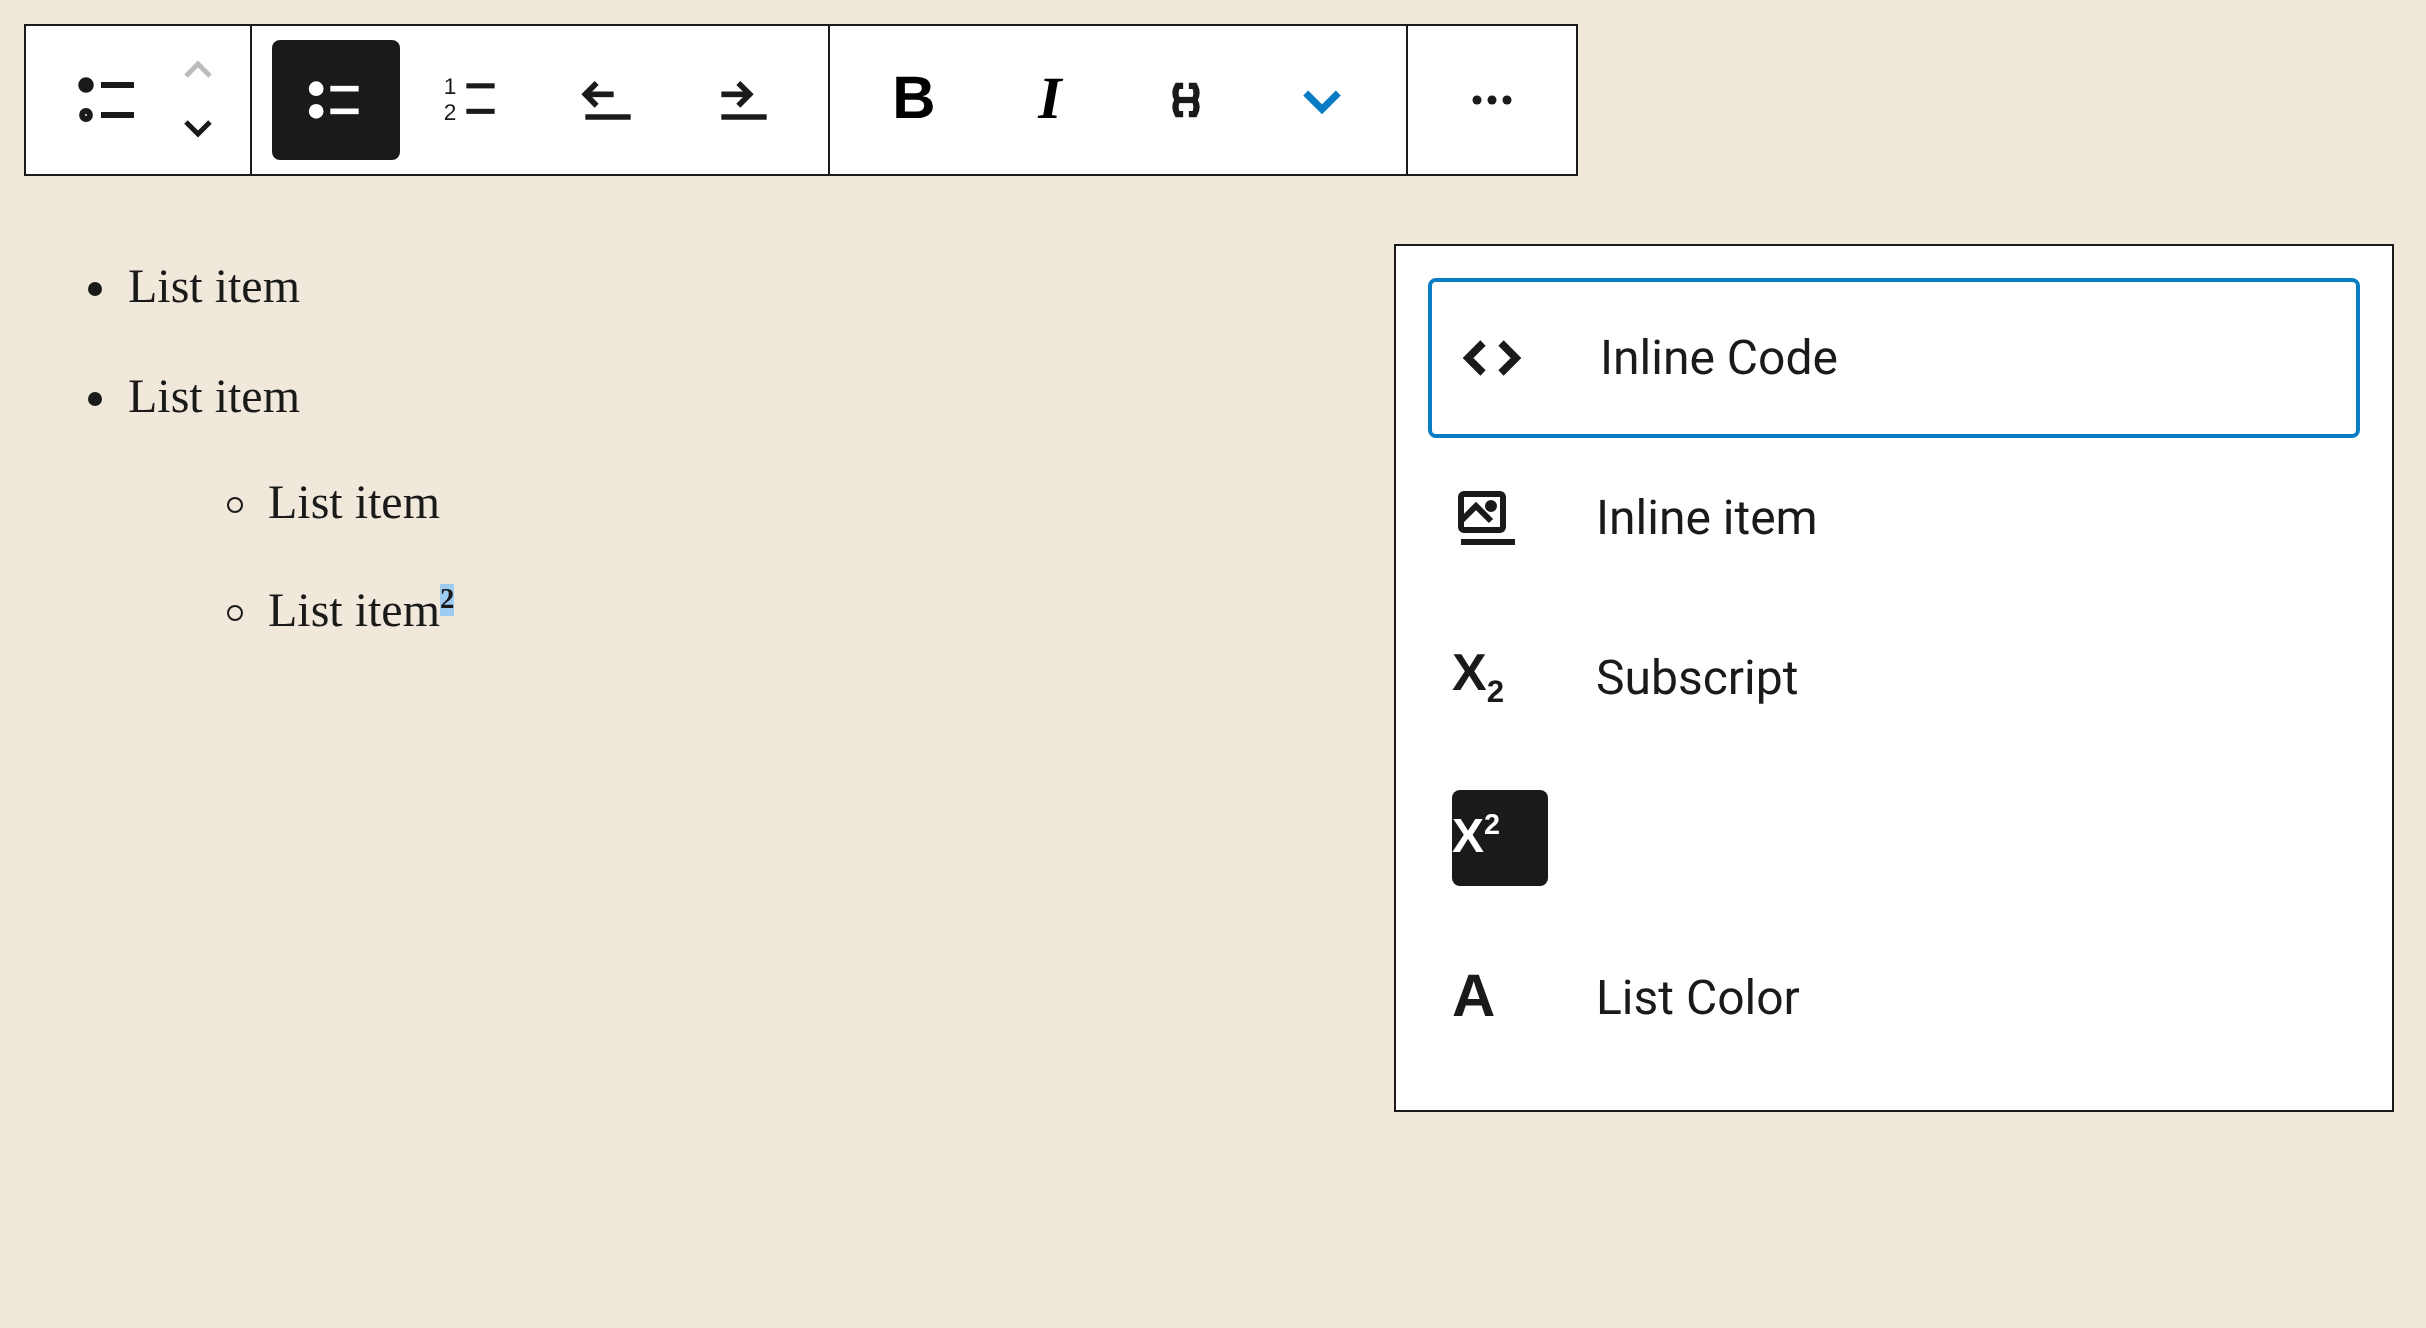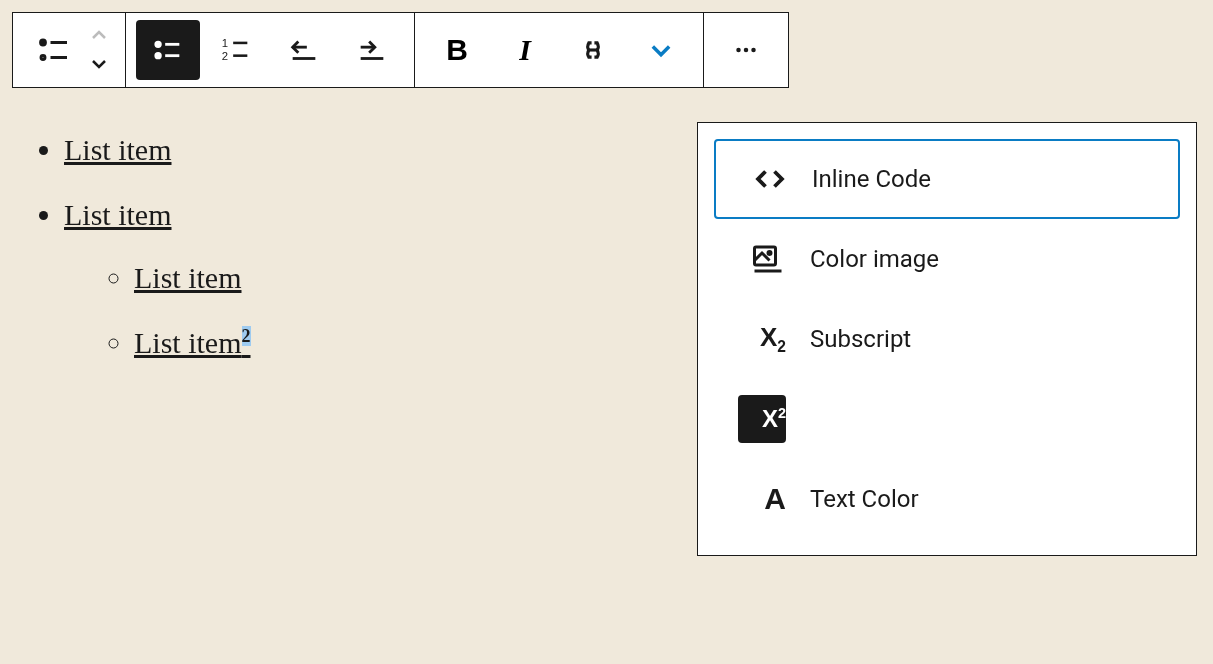--- a/index.html
+++ b/index.html
@@ -44,23 +44,22 @@
       display: flex;
       flex-direction: column;
       justify-content: center;
       height: 60px;
       width: 28px;
     }
     .mover svg { display: block; }
     .content {
       padding: 36px 12px 0 22px;
       font-family: Georgia, "Times New Roman", serif;
-      font-size: 30px;
+      font-size: 24px;
       color: #1a1a1a;
-      text-decoration: underline;
     }
     .content ul { list-style: disc; padding-left: 30px; }
     .content ul ul { list-style: circle; padding-left: 70px; margin-top: 12px; }
     .content li { margin-bottom: 14px; line-height: 1.7; }
     .sup-selected {
       background: #9ecbf0;
     }
     sup { font-size: 0.6em; vertical-align: super; font-weight: bold; }
     .dropdown {
       position: absolute;
@@ -68,35 +67,35 @@
       right: 16px;
       width: 500px;
       background: #fff;
       border: 1.5px solid #1a1a1a;
       padding: 16px;
     }
     .dropdown-item {
       display: flex;
       align-items: center;
       height: 80px;
-      padding: 0 24px;
+      padding: 0 12px;
       font-size: 24px;
       color: #1a1a1a;
       cursor: pointer;
       border-radius: 4px;
     }
     .dropdown-item.highlighted {
       border: 2px solid #0a7cc4;
     }
     .dropdown-icon {
       width: 48px;
       height: 48px;
       display: flex;
       align-items: center;
-      justify-content: flex-end;
+      justify-content: flex-start;
       margin-right: 24px;
       border-radius: 4px;
     }
     .dropdown-icon.active {
       background: #1a1a1a;
       color: #fff;
     }
   </style>
 </head>
 <body>
@@ -225,35 +224,35 @@
   </div>
   <div class="dropdown-item">
     <div class="dropdown-icon">
       <svg width="36" height="36" viewBox="0 0 24 24" fill="none" stroke="#1a1a1a" stroke-width="2">
         <rect x="3" y="4" width="14" height="12" rx="1"></rect>
         <polyline points="3,13 8,8 13,13"></polyline>
         <circle cx="13" cy="8" r="1" fill="#1a1a1a"></circle>
         <line x1="3" y1="20" x2="21" y2="20"></line>
       </svg>
     </div>
-    <span>Color image</span>
+    <span>Inline item</span>
   </div>
   <div class="dropdown-item">
     <div class="dropdown-icon">
       <span style="font-size:26px;font-weight:700;font-family:sans-serif">X<sub style="font-size:0.6em">2</sub></span>
     </div>
     <span>Subscript</span>
   </div>
   <div class="dropdown-item">
     <div class="dropdown-icon active">
       <span style="font-size:24px;font-weight:700;font-family:sans-serif;color:#fff">X<sup style="font-size:0.6em">2</sup></span>
     </div>
   </div>
   <div class="dropdown-item">
     <div class="dropdown-icon">
       <span style="font-size:30px;font-weight:700;font-family:sans-serif">A</span>
     </div>
-    <span>Text Color</span>
+    <span>List Color</span>
   </div>
 </div>
 
 
 
 
 </body></html>

